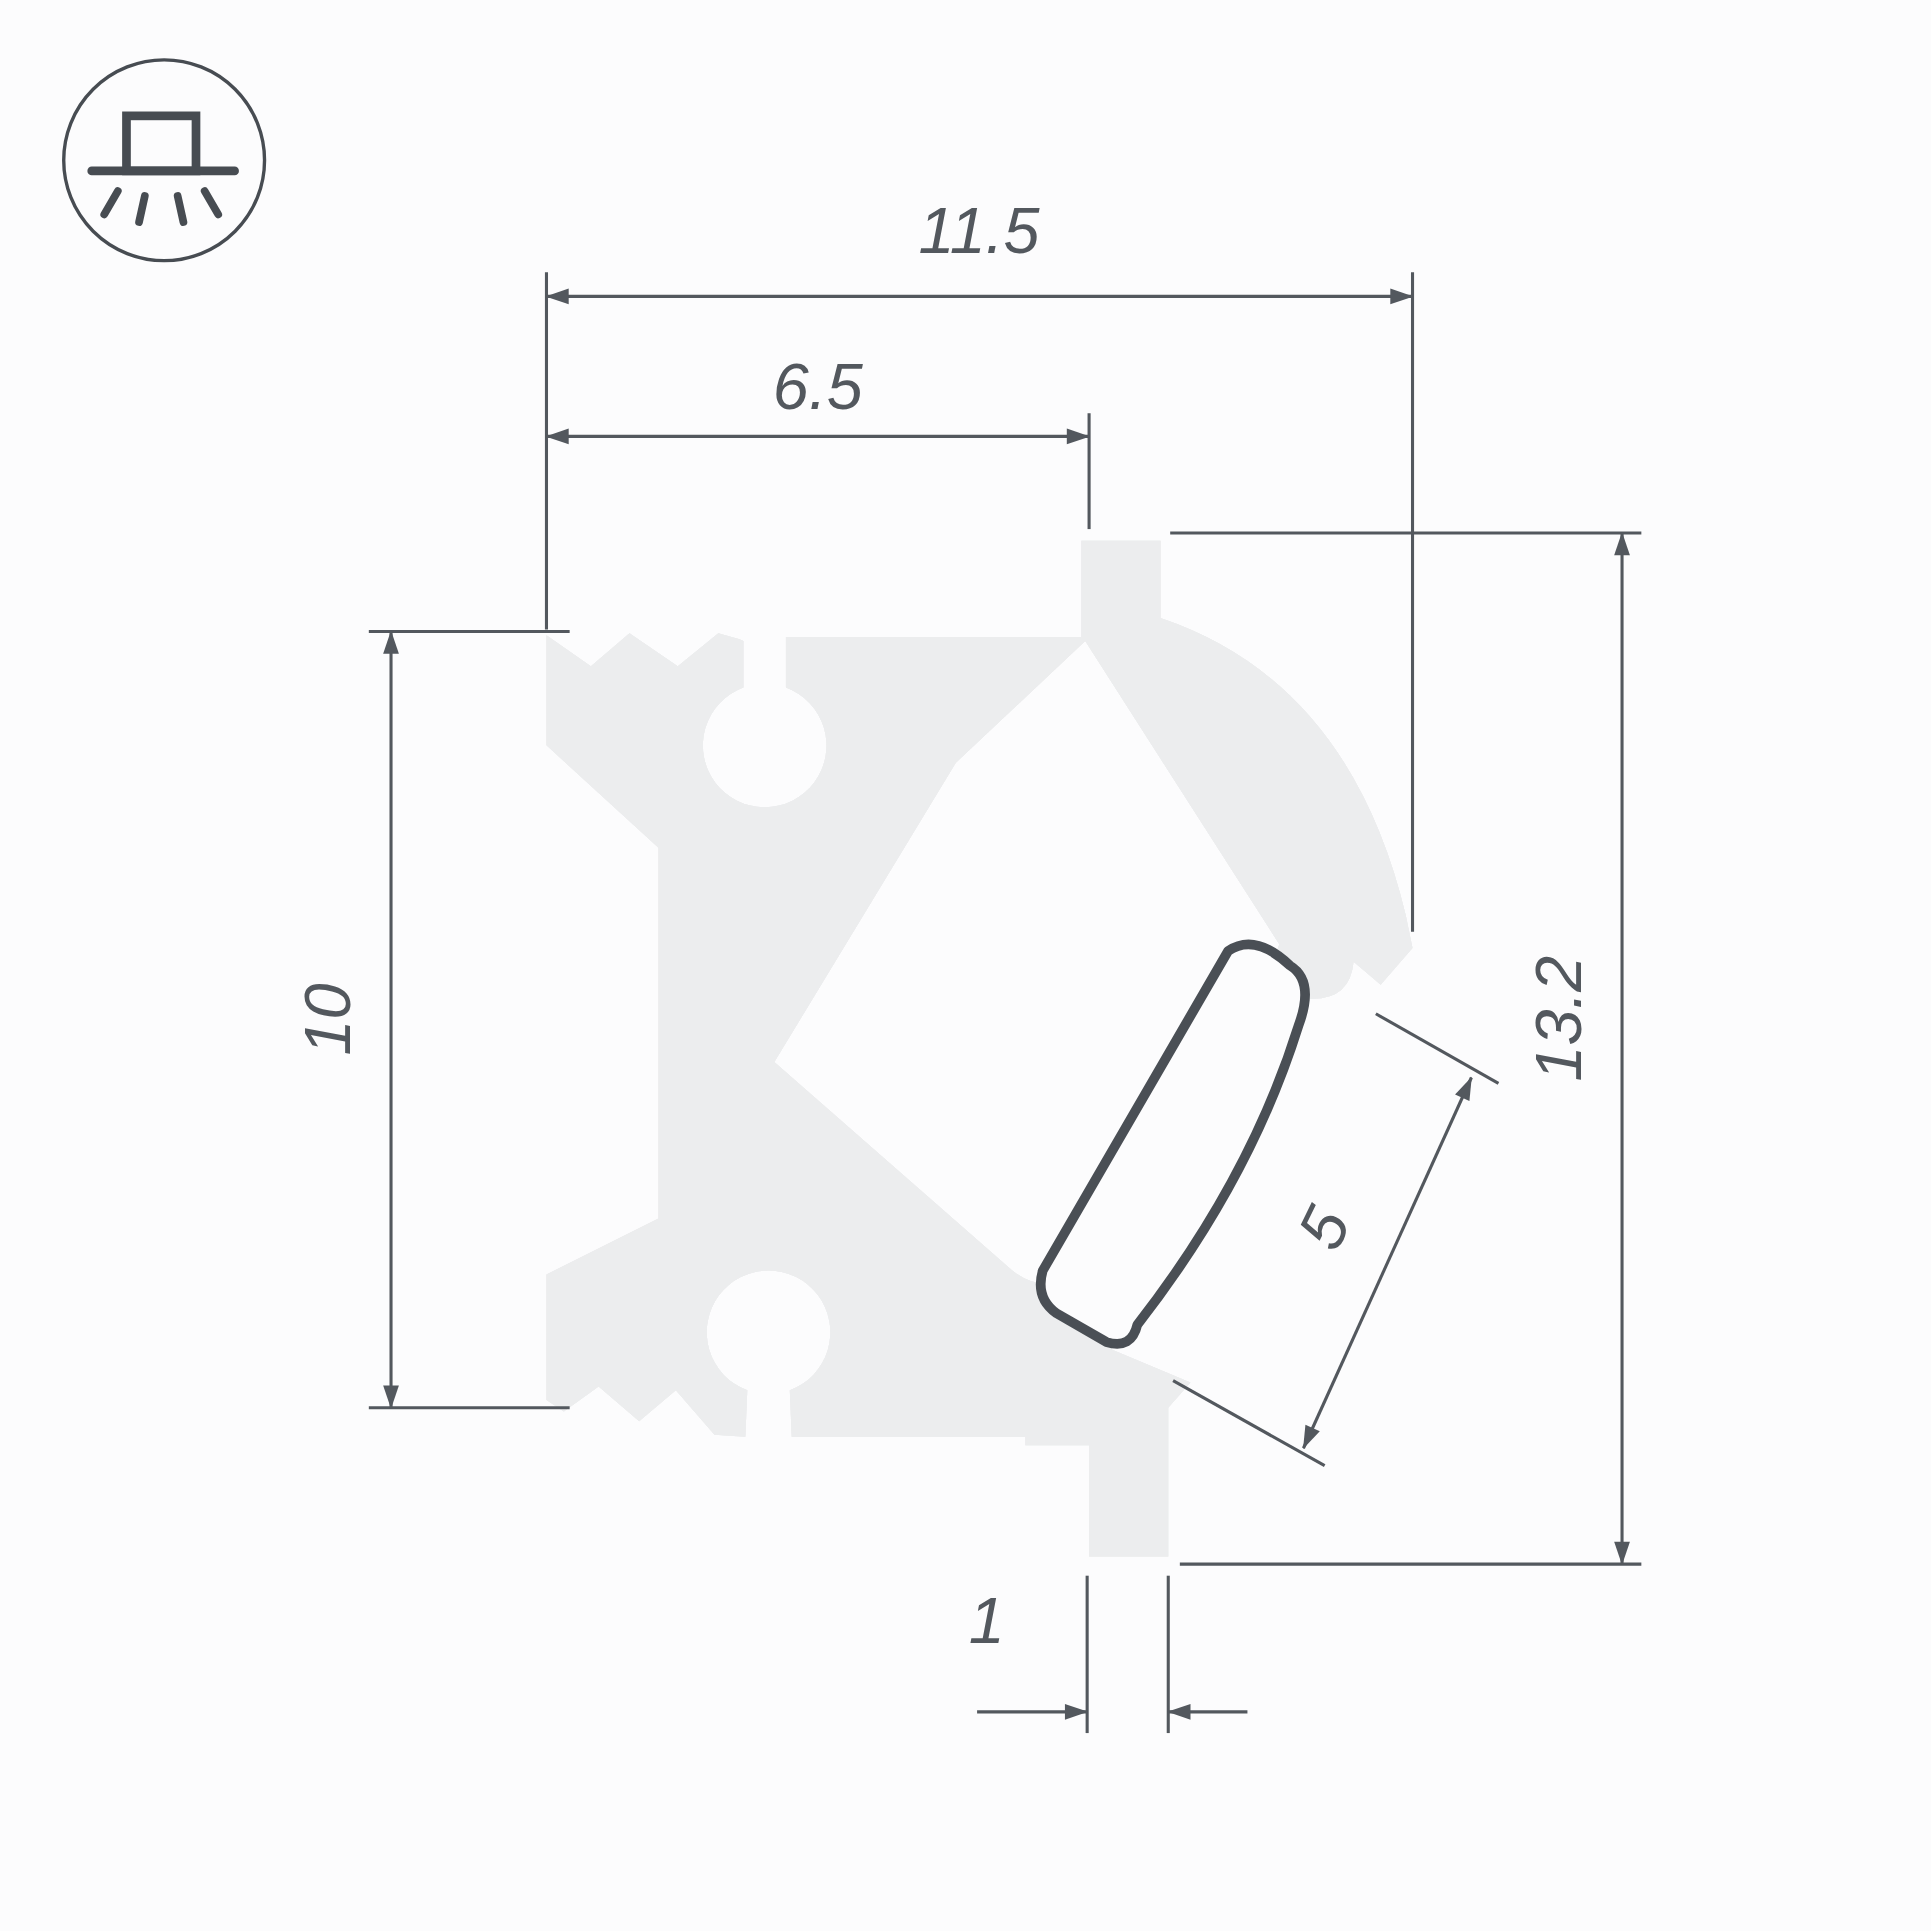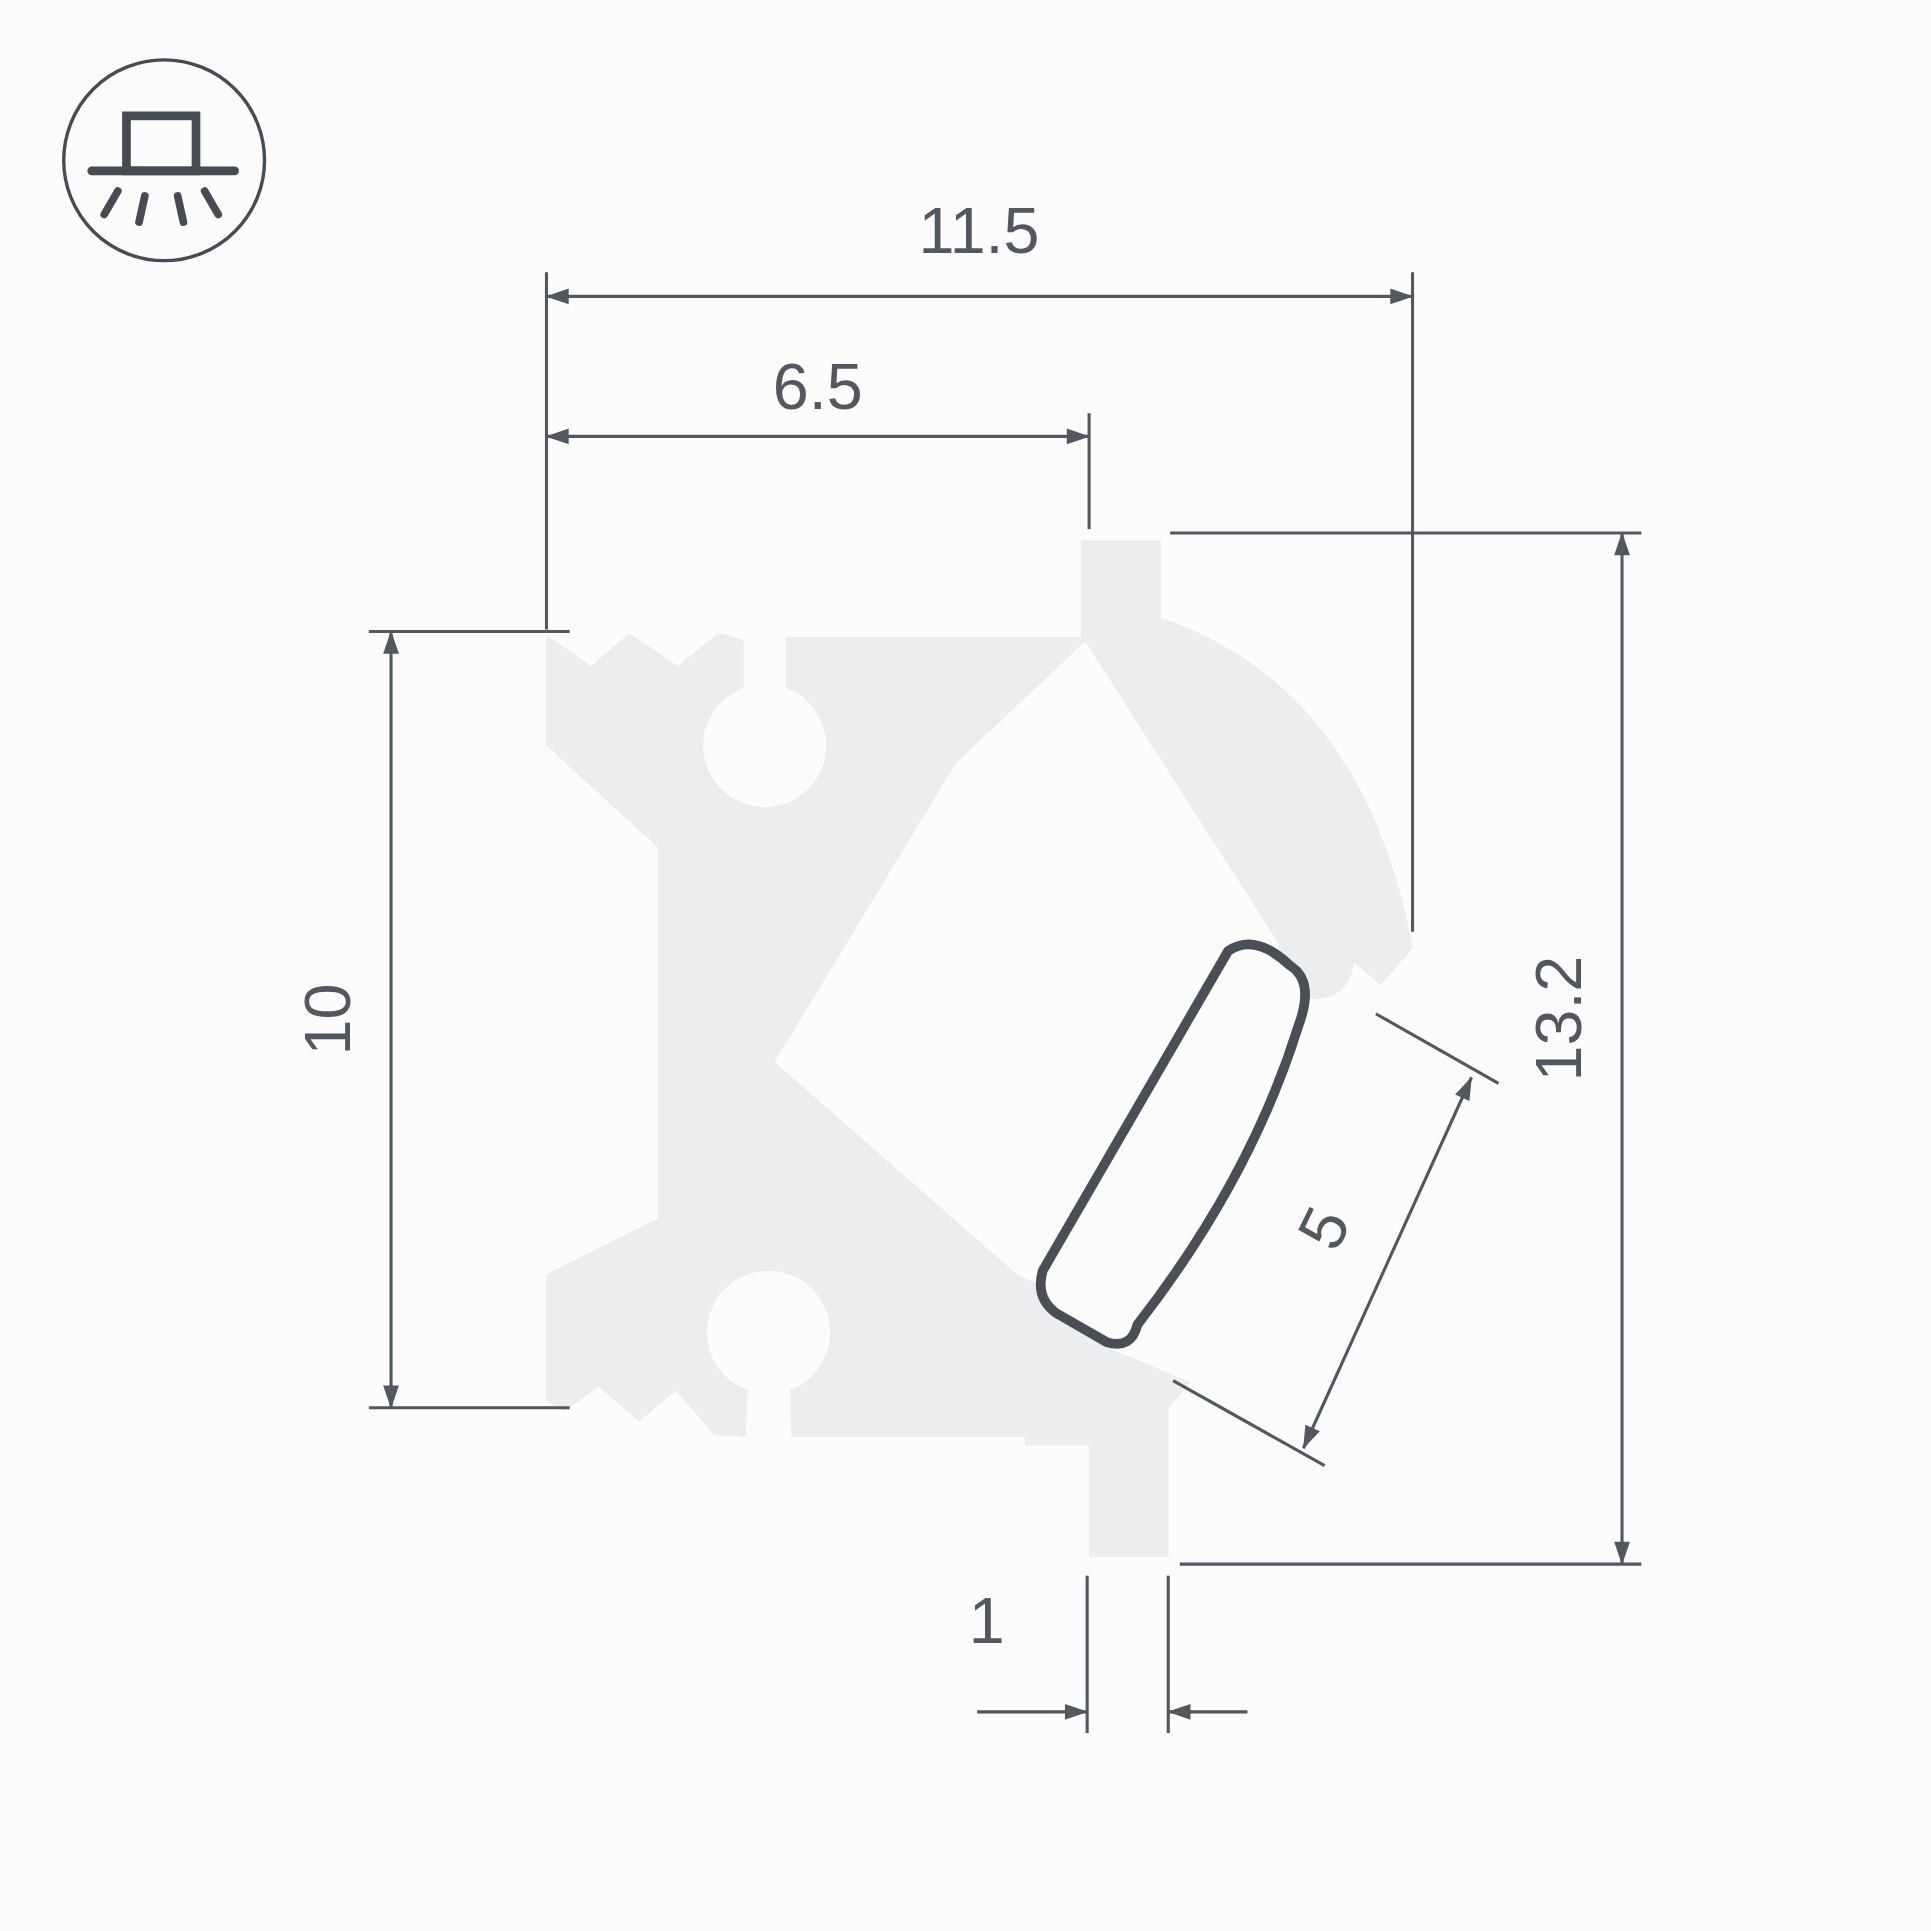--- a/index.html
+++ b/index.html
@@ -1,20 +1,21 @@
 <!DOCTYPE html>
 <html><head>
 <meta charset="utf-8">
 <style>
   html,body{margin:0;padding:0;background:#ffffff;}
   .stage{
     width:1931px;height:1931px;
     background:#fcfcfd;
     position:relative;
     font-family:"Liberation Sans", sans-serif;
+    font-style:italic;
   }
   svg{display:block;width:1931px;height:1931px;}
   .dim-text{
     font-family:"Liberation Sans", sans-serif;
     font-size:67px;
     fill:#53585e;
   }
 </style>
 </head>
 <body>

